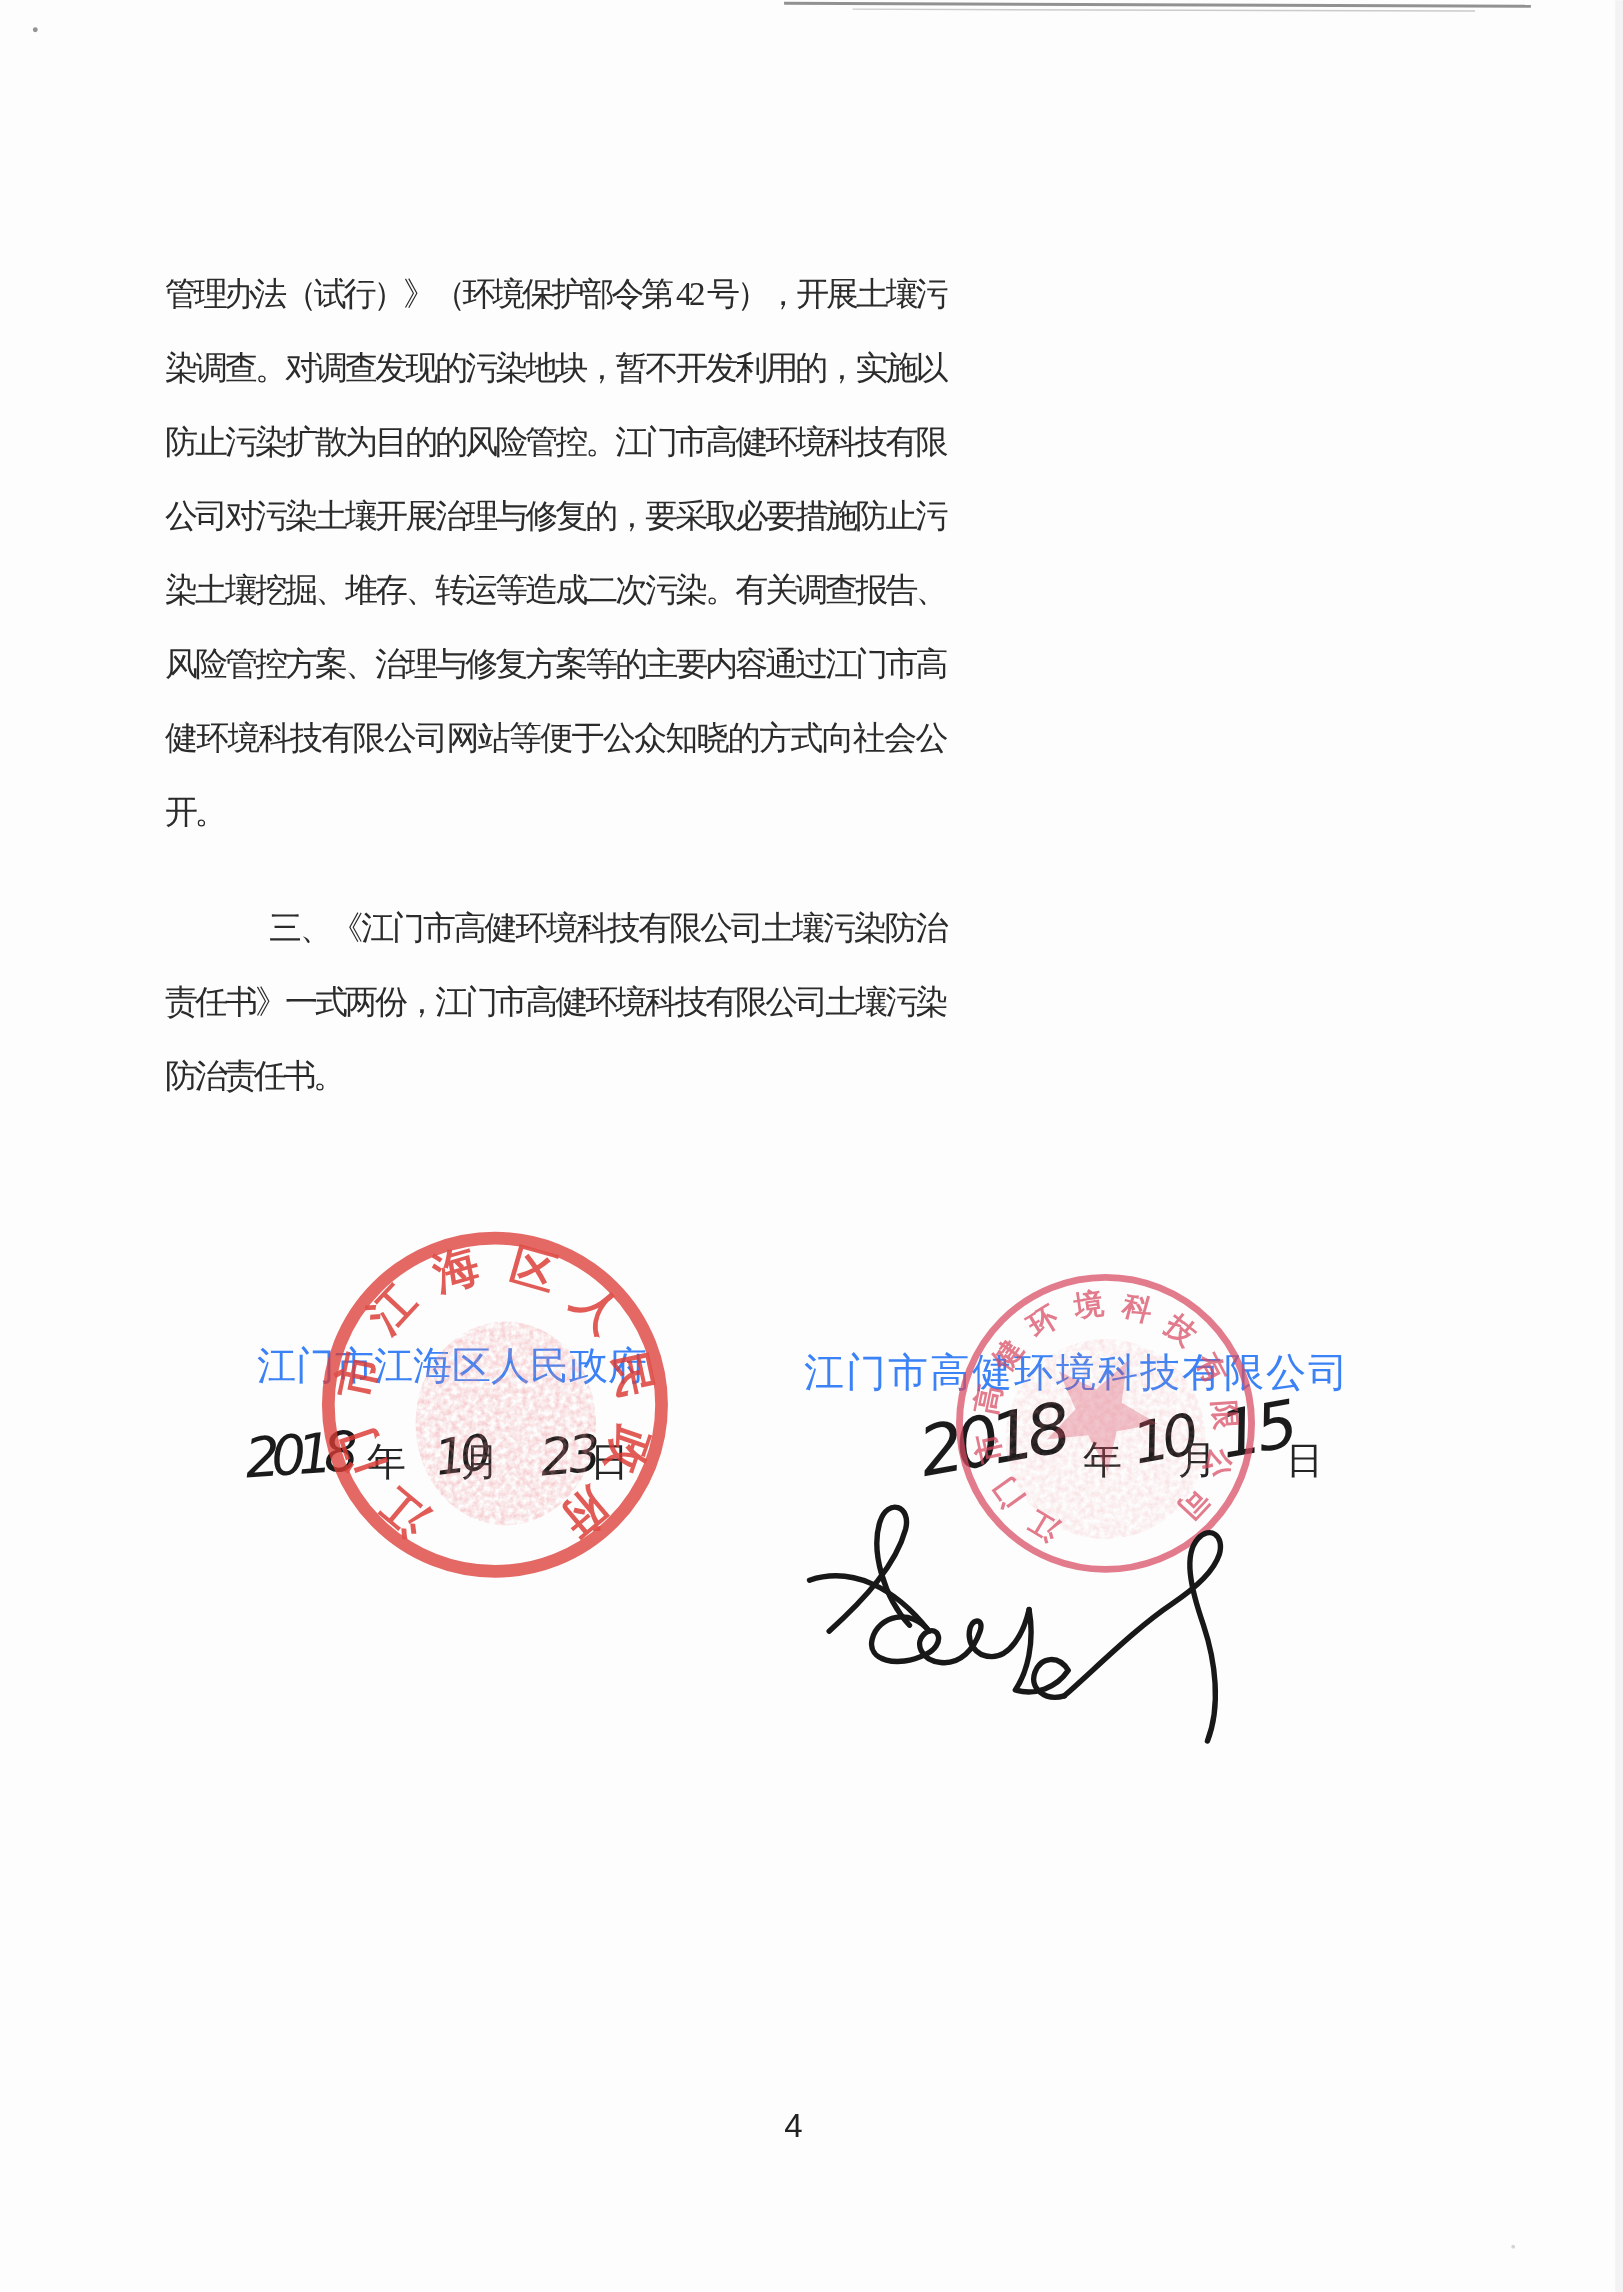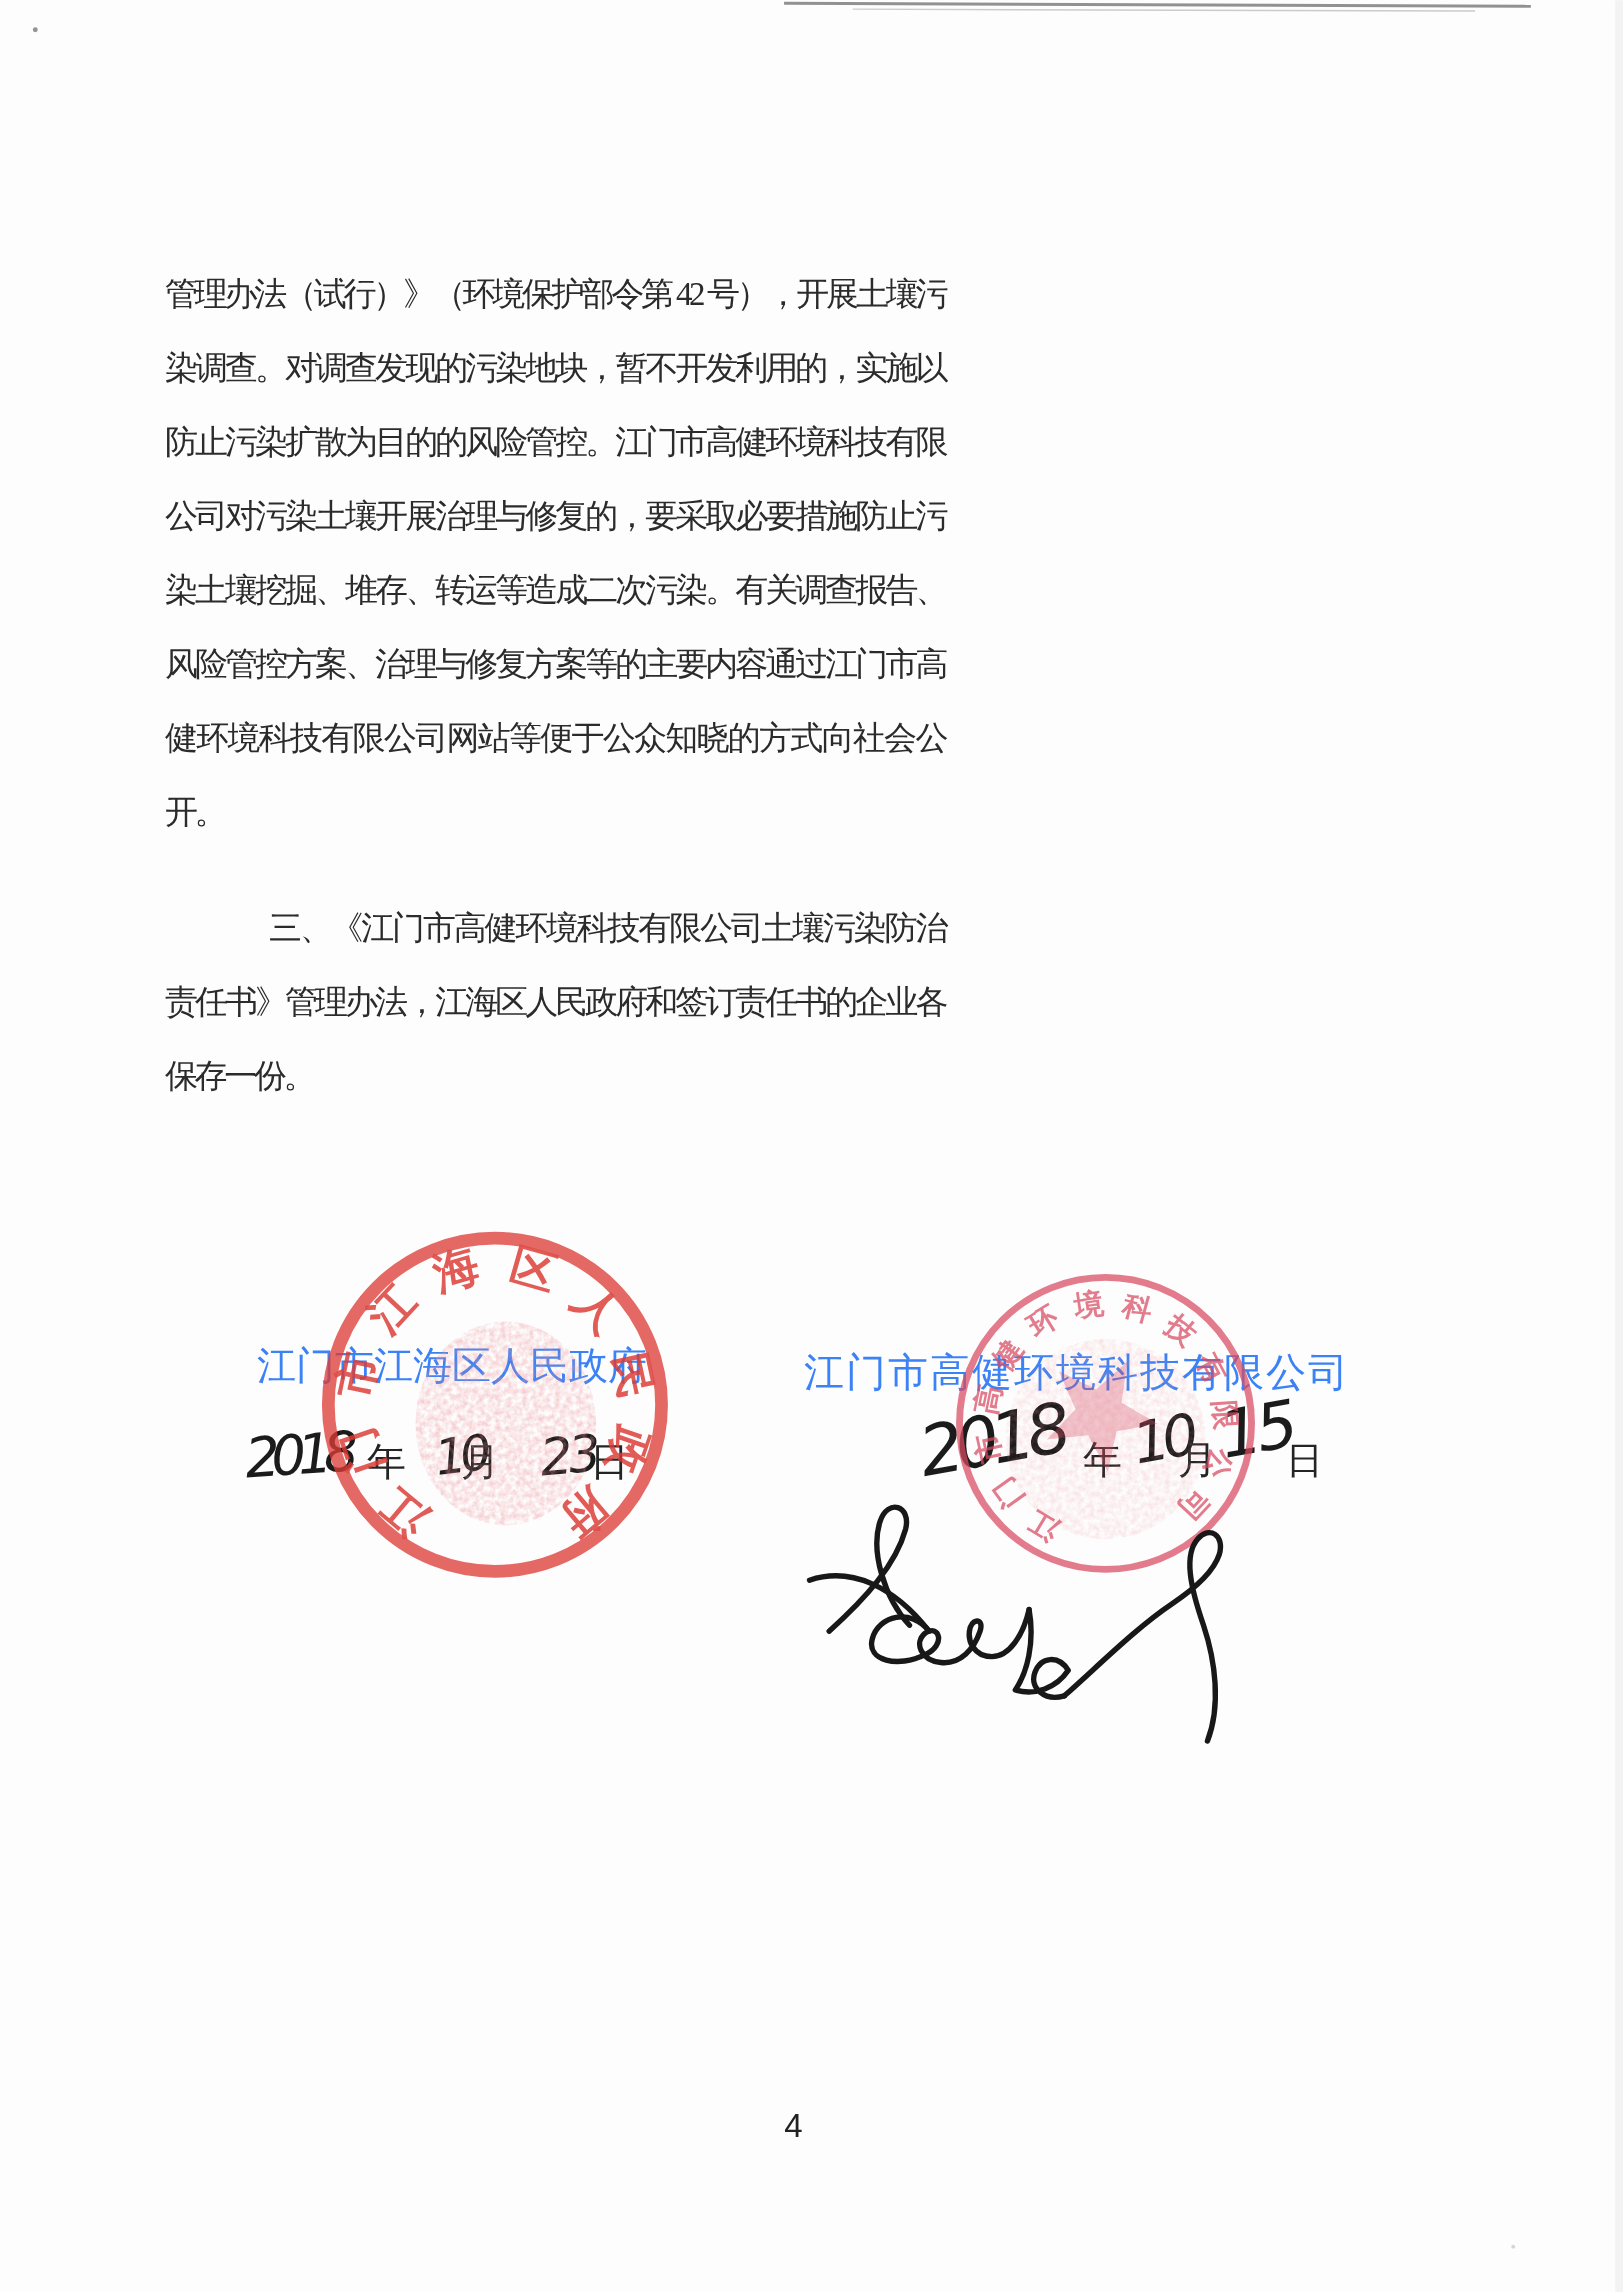--- a/index.html
+++ b/index.html
@@ -91,21 +91,21 @@
   }
   .sig-stroke{stroke:#181818;stroke-width:5.5;fill:none;stroke-linecap:round;stroke-linejoin:round;}
 </style>
 </head>
 <body>
 
 <div class="page">
 
   <div class="text-block">
     <p class="para p1">管理办法（试行）》（环境保护部令第 42 号），开展土壤污染调查。对调查发现的污染地块，暂不开发利用的，实施以防止污染扩散为目的的风险管控。江门市高健环境科技有限公司对污染土壤开展治理与修复的，要采取必要措施防止污染土壤挖掘、堆存、转运等造成二次污染。有关调查报告、风险管控方案、治理与修复方案等的主要内容通过江门市高健环境科技有限公司网站等便于公众知晓的方式向社会公开。</p>
-    <p class="para p2">三、《江门市高健环境科技有限公司土壤污染防治责任书》管理办法，江海区人民政府和签订责任书的企业各保存一份。</p>
+    <p class="para p2">三、《江门市高健环境科技有限公司土壤污染防治责任书》一式两份，江门市高健环境科技有限公司土壤污染防治责任书。</p>
   </div>
 
   <div class="sig-name left">江门市江海区人民政府</div>
   <div class="sig-name right">江门市高健环境科技有限公司</div>
 
   <span class="hand ld-2018">2018</span>
   <span class="dunit ld-nian">年</span>
   <span class="hand ld-10">10</span>
   <span class="dunit ld-yue">月</span>
   <span class="hand ld-23">23</span>

